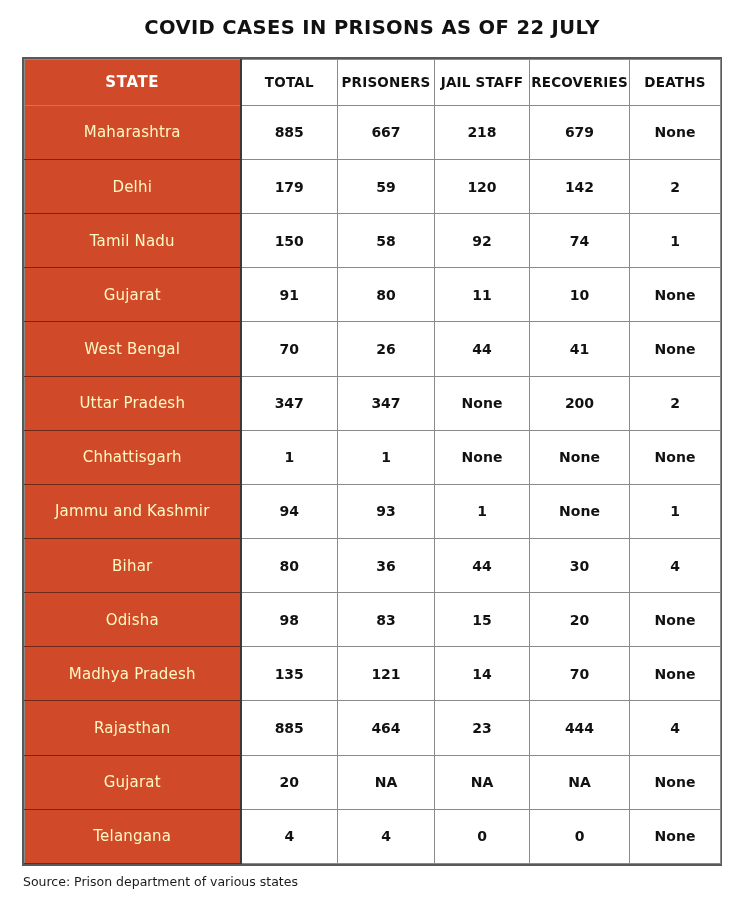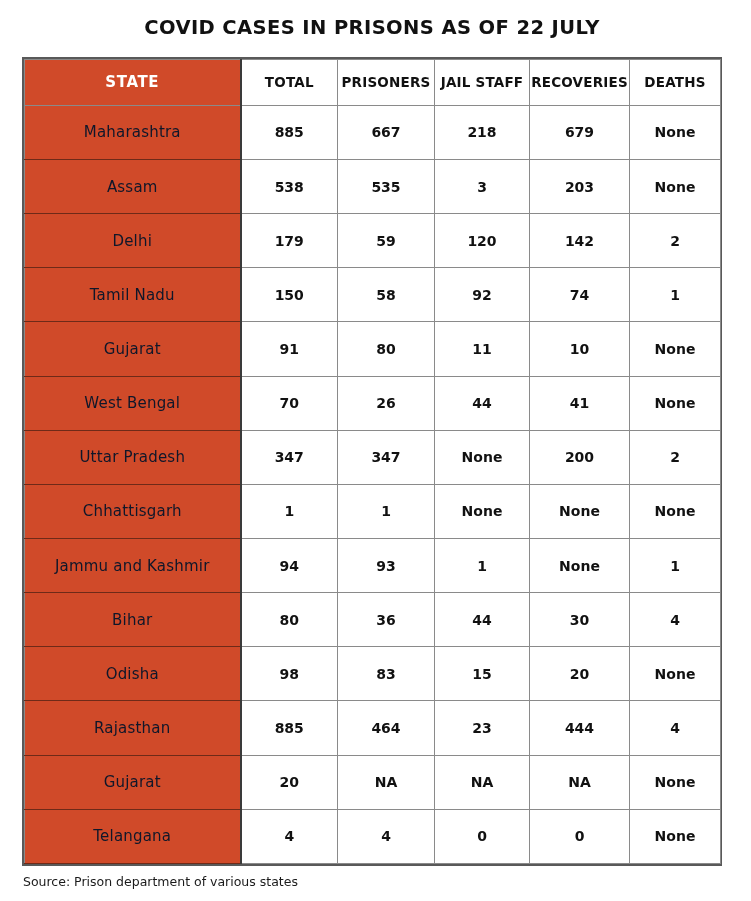--- a/index.html
+++ b/index.html
@@ -86,21 +86,21 @@
   table.covid th.state-head {
     background: #d04a29;
     color: #ffffff;
     font-size: 15px;
     letter-spacing: 0.6px;
     border-right: 2px solid #3a3a3a;
   }
   
   table.covid td.state-cell {
     background: #d04a29;
-    color: #0f172a;
+    color: #fef9c3;
     font-weight: normal;
     font-size: 15px;
     letter-spacing: 0.2px;
     border-right: 2px solid #3a3a3a;
     border-top-color: #6e2a18;
     border-bottom-color: #6e2a18;
   }
   
   table.covid td.num {
     font-weight: bold;
@@ -149,28 +149,20 @@
       <tbody id="table-body">
           <tr>
             <td class="state-cell">Maharashtra</td>
             <td class="num">885</td>
             <td class="num">667</td>
             <td class="num">218</td>
             <td class="num">679</td>
             <td class="num">None</td>
           </tr>
           <tr>
-            <td class="state-cell">Assam</td>
-            <td class="num">538</td>
-            <td class="num">535</td>
-            <td class="num">3</td>
-            <td class="num">203</td>
-            <td class="num">None</td>
-          </tr>
-          <tr>
             <td class="state-cell">Delhi</td>
             <td class="num">179</td>
             <td class="num">59</td>
             <td class="num">120</td>
             <td class="num">142</td>
             <td class="num">2</td>
           </tr>
           <tr>
             <td class="state-cell">Tamil Nadu</td>
             <td class="num">150</td>
@@ -229,20 +221,28 @@
           </tr>
           <tr>
             <td class="state-cell">Odisha</td>
             <td class="num">98</td>
             <td class="num">83</td>
             <td class="num">15</td>
             <td class="num">20</td>
             <td class="num">None</td>
           </tr>
           <tr>
+            <td class="state-cell">Madhya Pradesh</td>
+            <td class="num">135</td>
+            <td class="num">121</td>
+            <td class="num">14</td>
+            <td class="num">70</td>
+            <td class="num">None</td>
+          </tr>
+          <tr>
             <td class="state-cell">Rajasthan</td>
             <td class="num">885</td>
             <td class="num">464</td>
             <td class="num">23</td>
             <td class="num">444</td>
             <td class="num">4</td>
           </tr>
           <tr>
             <td class="state-cell">Gujarat</td>
             <td class="num">20</td>

